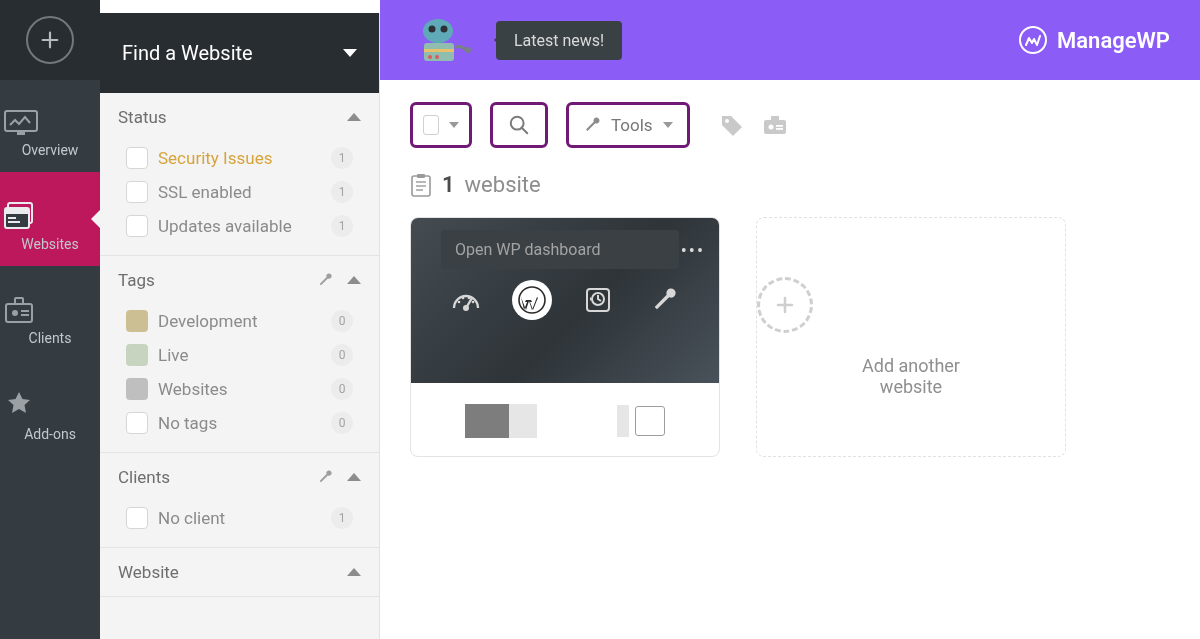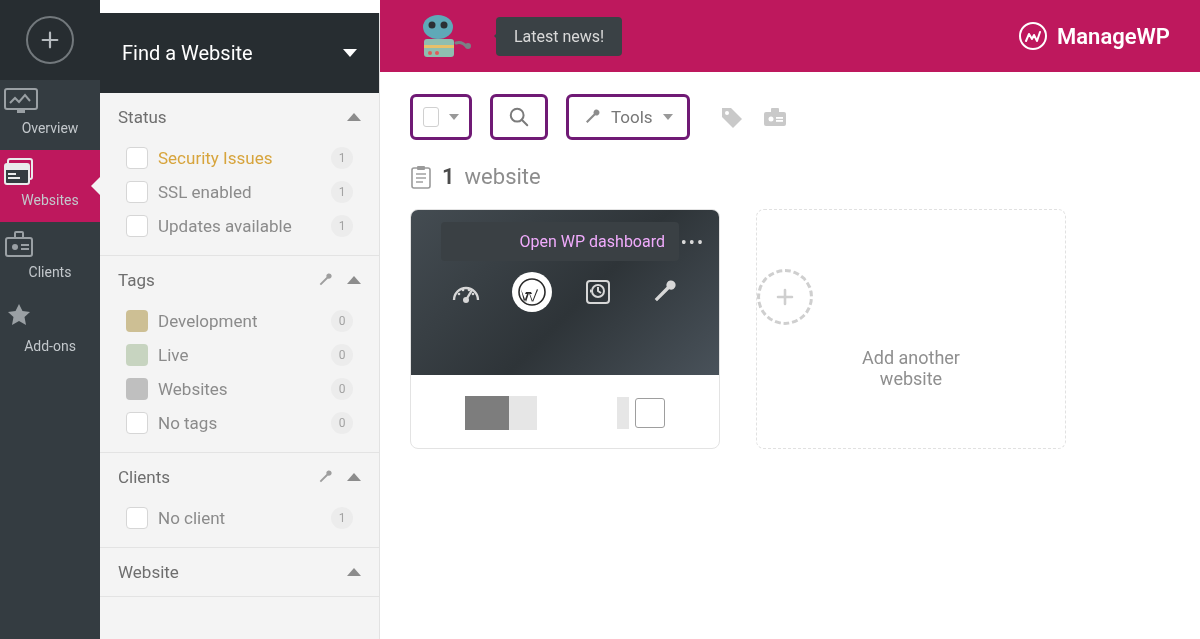--- a/index.html
+++ b/index.html
@@ -3,21 +3,21 @@
 <meta charset="utf-8">
 <style>
   * { box-sizing: border-box; margin: 0; padding: 0; font-family: -apple-system, BlinkMacSystemFont, "Segoe UI", Roboto, sans-serif; }
   html, body { width: 1200px; height: 639px; overflow: hidden; background: #fff; }
   .app { display: flex; width: 100%; height: 100%; }
 
   
   .rail { width: 100px; background: #343c41; display: flex; flex-direction: column; align-items: center; }
   .rail-plus { width: 100%; height: 80px; background: #272d31; display: flex; align-items: center; justify-content: center; }
   .rail-plus-circle { width: 48px; height: 48px; border: 2px solid #72787c; border-radius: 50%; display:flex; align-items:center; justify-content:center; color:#b6bbbf; font-size:28px; font-weight:300; }
-  .rail-item { width:100%; padding: 8px 4px 14px; text-align:center; color:#b8bec2; font-size:13px; cursor:pointer; position:relative; }
+  .rail-item { width:100%; padding: 30px 4px 14px; text-align:center; color:#b8bec2; font-size:13px; cursor:pointer; position:relative; }
   .rail-item.active { background:#be185d; }
   .rail-item.active::after { content:''; position:absolute; right:-1px; top:50%; transform:translateY(-50%); border:10px solid transparent; border-right-color:#f4f4f4; }
   .rail-item .ri-icon { display:block; margin: 0 auto 6px; }
   .rail-item .ri-label { font-size:14px; color:#c3c8cc; }
 
   
   .filters { width: 280px; background:#f4f4f4; border-right:1px solid #e2e2e2; height:100%; display:flex; flex-direction:column;margin-top:13px; }
   .filters-head { height:80px; background:#272d31; display:flex; align-items:center; justify-content:space-between; padding:0 22px; }
   .filters-head-title { color:#fff; font-size:20px; font-weight:400; }
   .chev-down { width:0;height:0;border-left:7px solid transparent;border-right:7px solid transparent;border-top:8px solid #fff; }
@@ -30,40 +30,40 @@
   .row { display:flex; align-items:center; justify-content:space-between; padding:6px 8px; }
   .row-left { display:flex; align-items:center; gap:10px; }
   .cbx { width:22px; height:22px; border:1px solid #d6d6d6; background:#fff; border-radius:4px; flex:0 0 auto; }
   .swatch { width:22px; height:22px; border-radius:4px; }
   .row-label { font-size:17px; color:#8b8b8b; }
   .row-label.warn { color:#d7a43c; }
   .count { width:22px;height:22px;border-radius:50%;background:#ececec;color:#a3a3a3;font-size:12px;display:flex;align-items:center;justify-content:center; }
 
   
   .main { flex:1; display:flex; flex-direction:column; }
-  .topbar { height:72px; background:#be185d; display:flex; align-items:center; padding:0 30px; position:relative;text-align:right; }
+  .topbar { height:80px; background:#8b5cf6; display:flex; align-items:center; padding:0 30px; position:relative;text-align:right; }
   .mascot { display:flex; align-items:flex-end; gap:8px; }
   .news-pill { background:#3a4145; color:#d9d9d9; font-size:16px; padding:10px 18px; border-radius:4px; position:relative; margin-left:16px; }
   .news-pill::before { content:''; position:absolute; left:-8px; top:50%; transform:translateY(-50%); border:6px solid transparent; border-right-color:#3a4145; }
   .brand { margin-left:auto; display:flex; align-items:center; gap:10px; color:#fff; font-size:22px; font-weight:600; }
   .brand-logo { width:28px;height:28px;border:2.5px solid #fff;border-radius:50%;display:flex;align-items:center;justify-content:center; }
 
   .toolbar { display:flex; align-items:center; gap:18px; padding:22px 30px 10px; }
   .btn { height:46px; background:#fff; border:3px solid #701a75; border-radius:6px; display:flex; align-items:center; justify-content:center; gap:10px; padding:0 14px; color:#777; font-size:17px; cursor:pointer; }
   .btn .sq { width:20px;height:20px;border:1px solid #d0d0d0;border-radius:3px; }
   .btn .mini-chev { width:0;height:0;border-left:5px solid transparent;border-right:5px solid transparent;border-top:6px solid #999; }
   .icn { color:#9a9a9a; }
 
   .count-line { display:flex; align-items:center; gap:10px; padding:14px 30px 20px; color:#8d8d8d; font-size:22px; }
   .count-line .num { color:#4b4b4b; font-weight:600; }
 
   .grid { display:flex; gap:36px; padding:0 30px; }
   .card { width:310px; height:240px; border:1px solid #e3e3e3; border-radius:8px; overflow:hidden; position:relative; background:#fff; }
   .card-hero { height:165px; background:linear-gradient(135deg,#444c52 0%, #2e3438 55%, #49525a 100%); position:relative; }
-  .tooltip { position:absolute; top:12px; left:30px; right:40px; background:#3a4044; color:#f0abfc; font-size:16px; padding:10px 14px; border-radius:4px; text-align:right; }
+  .tooltip { position:absolute; top:12px; left:30px; right:40px; background:#3a4044; color:#a3a3a3; font-size:16px; padding:10px 14px; border-radius:4px; text-align:left; }
   .dots { position:absolute; top:22px; right:14px; color:#d8d8d8; letter-spacing:2px; font-size:18px; }
   .hero-actions { position:absolute; left:0; right:0; top:62px; display:flex; justify-content:center; gap:26px; }
   .hact { width:40px; height:40px; display:flex; align-items:center; justify-content:center; border-radius:50%; }
   .hact.wp { background:#fff; }
   .card-foot { height:75px; display:flex; align-items:center; justify-content:center; gap:10px; }
   .blk { background:#7d7d7d; }
   .blk.light { background:#e6e6e6; }
   .sq-out { border:1.5px solid #9e9e9e; border-radius:3px; }
 
   .add-card { width:310px; height:240px; border:1px dashed #e1e1e1; border-radius:8px; display:flex; flex-direction:column; justify-content:center; gap:22px; color:#8f8f8f; font-size:18px; text-align:center; cursor:pointer; }

